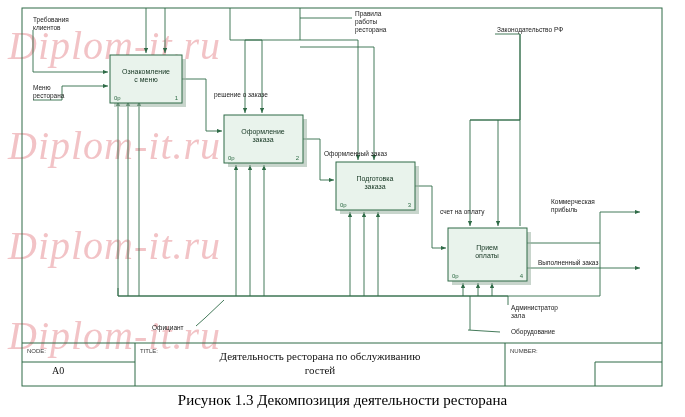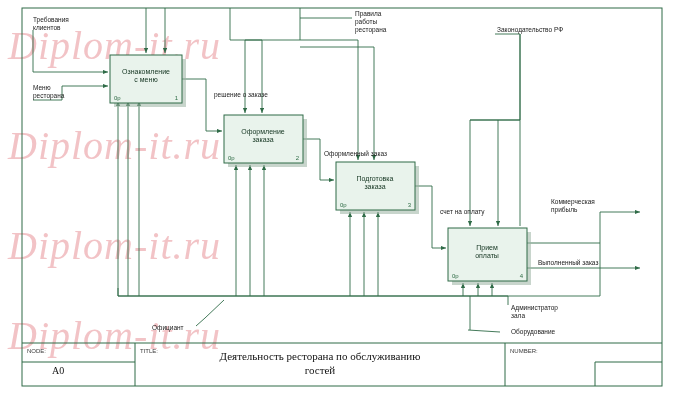--- a/index.html
+++ b/index.html
@@ -189,13 +189,14 @@
     <g>
       <text class="ttl-k" x="27" y="353">NODE:</text>
       <text class="node-v" x="52" y="374">A0</text>
       <text class="ttl-k" x="140" y="353">TITLE:</text>
       <text class="ttl-v" x="320" y="360" text-anchor="middle"><tspan x="320" y="360">Деятельность ресторана по обслуживанию</tspan><tspan x="320" y="374">гостей</tspan></text>
       <text class="ttl-k" x="510" y="353">NUMBER:</text>
       <text class="ttl-v" x="560" y="374"></text>
     </g>
   </svg>
 
+  <div class="caption">Рисунок 1.3 Декомпозиция деятельности ресторана</div>
 </div>
 
 </body></html>

